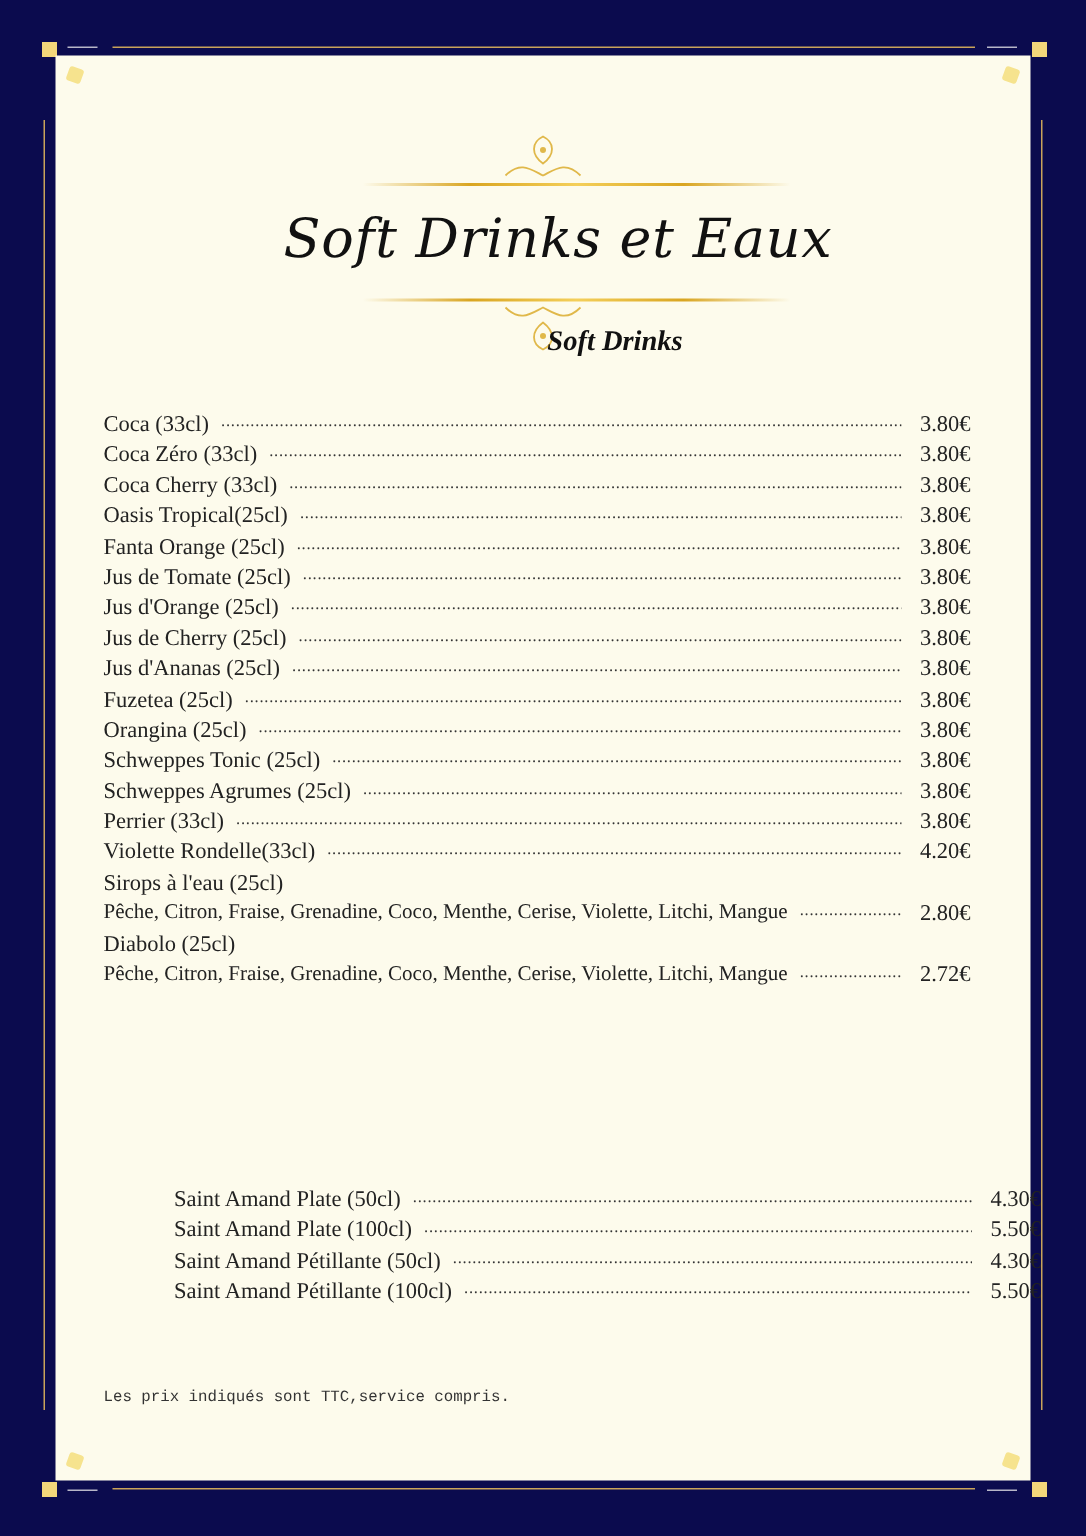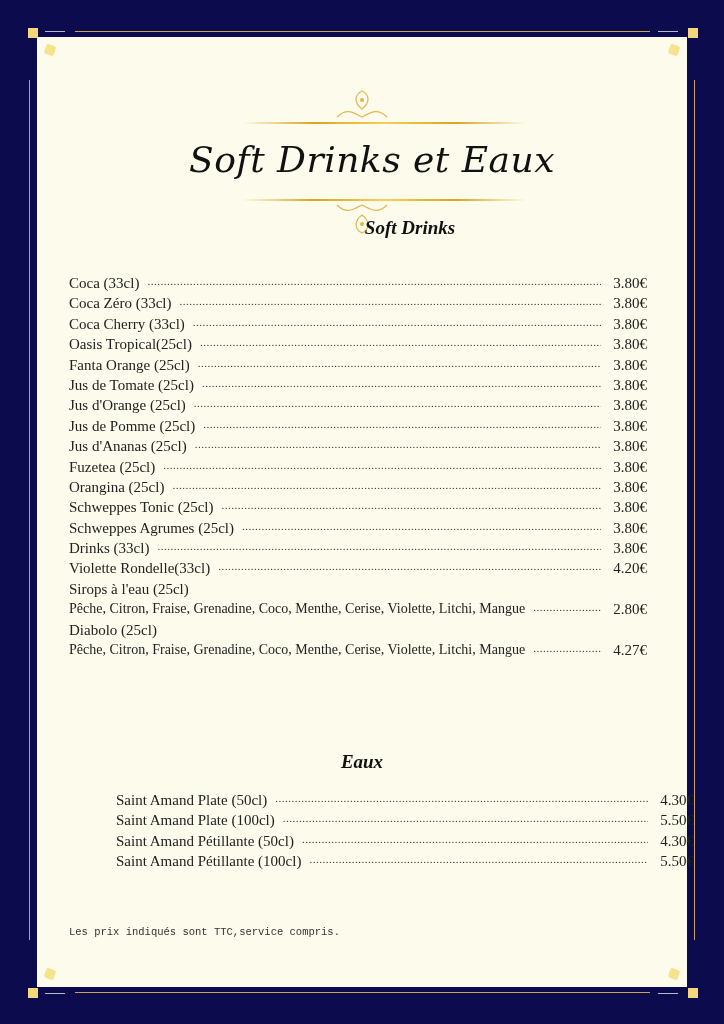--- a/index.html
+++ b/index.html
@@ -119,21 +119,21 @@
         <span class="name">Jus de Tomate (25cl)</span>
         <span class="dots"></span>
         <span class="price">3.80€</span>
       </div>
     <div class="row">
         <span class="name">Jus d'Orange (25cl)</span>
         <span class="dots"></span>
         <span class="price">3.80€</span>
       </div>
     <div class="row">
-        <span class="name">Jus de Pomme (25cl)</span>
+        <span class="name">Jus de Cherry (25cl)</span>
         <span class="dots"></span>
         <span class="price">3.80€</span>
       </div>
     <div class="row">
         <span class="name">Jus d'Ananas (25cl)</span>
         <span class="dots"></span>
         <span class="price">3.80€</span>
       </div>
     <div class="row">
         <span class="name">Fuzetea (25cl)</span>
@@ -149,21 +149,21 @@
         <span class="name">Schweppes Tonic (25cl)</span>
         <span class="dots"></span>
         <span class="price">3.80€</span>
       </div>
     <div class="row">
         <span class="name">Schweppes Agrumes (25cl)</span>
         <span class="dots"></span>
         <span class="price">3.80€</span>
       </div>
     <div class="row">
-        <span class="name">Drinks (33cl)</span>
+        <span class="name">Perrier (33cl)</span>
         <span class="dots"></span>
         <span class="price">3.80€</span>
       </div>
     <div class="row">
         <span class="name">Violette Rondelle(33cl)</span>
         <span class="dots"></span>
         <span class="price">4.20€</span>
       </div>
     <div class="row plain">
         <span class="name">Sirops à l'eau (25cl)</span>
@@ -172,25 +172,24 @@
         <span class="name">Pêche, Citron, Fraise, Grenadine, Coco, Menthe, Cerise, Violette, Litchi, Mangue</span>
         <span class="dots"></span>
         <span class="price">2.80€</span>
       </div>
     <div class="row plain">
         <span class="name">Diabolo (25cl)</span>
       </div>
     <div class="row sub">
         <span class="name">Pêche, Citron, Fraise, Grenadine, Coco, Menthe, Cerise, Violette, Litchi, Mangue</span>
         <span class="dots"></span>
-        <span class="price">4.27€</span>
-      </div>
-  </div>
-
-  <div class="section-title" style="top:714px;">Eaux</div>
+        <span class="price">2.72€</span>
+      </div>
+  </div>
+
 
   <div class="list" style="top:755px;margin-left:47px;">
     <div class="row">
         <span class="name">Saint Amand Plate (50cl)</span>
         <span class="dots"></span>
         <span class="price">4.30€</span>
       </div>
     <div class="row">
         <span class="name">Saint Amand Plate (100cl)</span>
         <span class="dots"></span>

